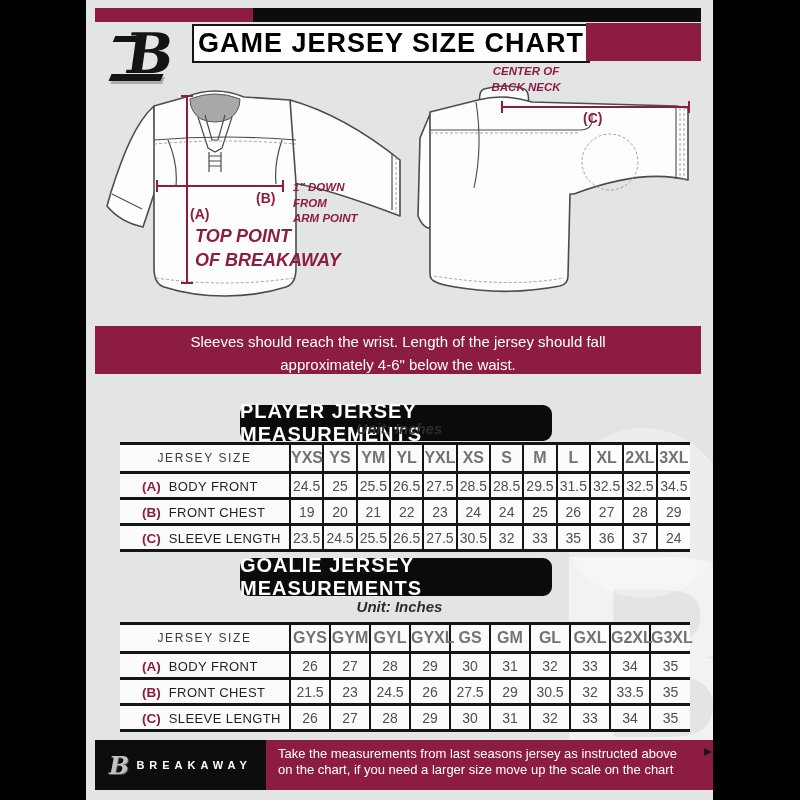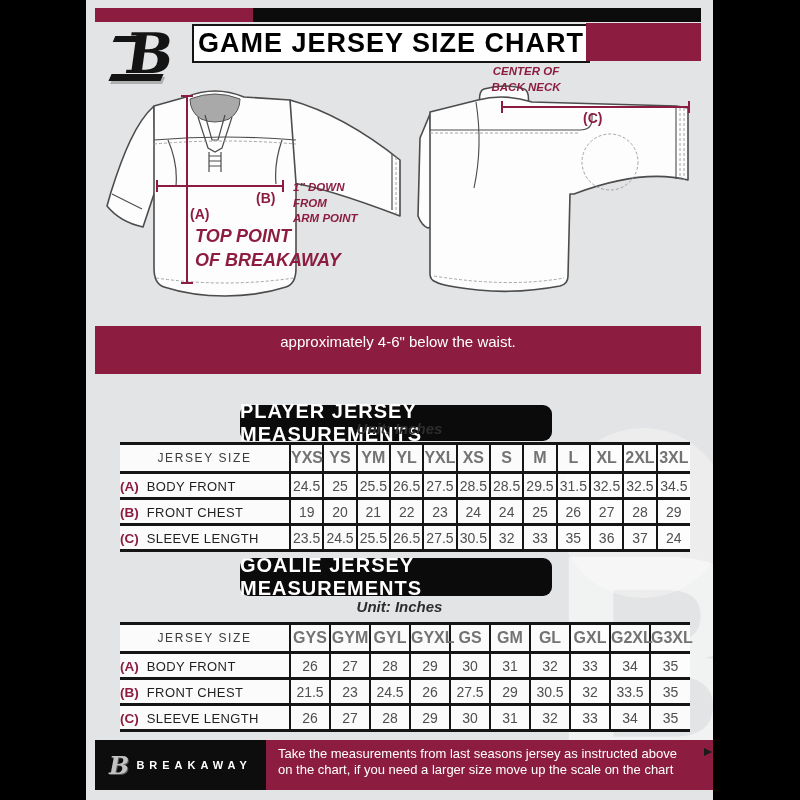--- a/index.html
+++ b/index.html
@@ -48,21 +48,21 @@
   table.size-table{position:absolute;left:34px;width:570px;border-collapse:collapse;table-layout:fixed;}
   .size-table th,.size-table td{border:0 solid #151515;border-top-width:3px;border-left-width:2px;
         background:rgba(255,255,255,.85);padding:0;text-align:center;vertical-align:middle;}
   .size-table tr>*:first-child{border-left-width:0;}
   .size-table tbody tr:last-child>*{border-bottom-width:3px;}
   .size-table thead th{height:26px;}
   .size-table tbody th,.size-table tbody td{height:23px;}
   .size-table .corner{font-size:12px;letter-spacing:1.6px;color:#3c3c3c;font-weight:normal;}
   .size-table .size-h{font-size:16px;font-weight:bold;color:#737373;}
   .size-table td{font-size:14px;color:#4f4f4f;}
-  .size-table .rowlabel{text-align:left;font-weight:normal;white-space:nowrap;margin-top:41px;}
+  .size-table .rowlabel{text-align:left;padding-left:22px;font-weight:normal;white-space:nowrap;margin-top:41px;}
   .size-table .key{color:#8c1d40;font-weight:bold;font-size:13.5px;margin-right:8px;}
   .size-table .lab{color:#1f1f1f;font-size:13px;letter-spacing:.4px;}
 
   
   .footer-black{left:9px;top:740px;width:171px;height:50px;background:#0d0d0d;
                 display:flex;align-items:center;justify-content:center;gap:7px;}
   .footer-black .fb{font-family:"DejaVu Serif","Liberation Serif",serif;font-weight:bold;font-style:italic;
                     font-size:24px;color:#c2c2c2;text-shadow:1px 1px 0 #555;}
   .footer-black .fname{color:#fff;font-weight:bold;font-size:11px;letter-spacing:5px;}
   .footer-maroon{left:180px;top:740px;width:521px;height:50px;background:#8c1d40;color:#fff;
@@ -155,20 +155,21 @@
     <div>FROM</div>
     <div>ARM POINT</div>
   </div>
   <div class="mnote" style="left:375px;top:64px;width:130px;text-align:center;">
     <div>CENTER OF</div>
     <div>BACK NECK</div>
   </div>
   <div class="mkey" style="left:497px;top:110px;">(C)</div>
 
   <div class="abs note-banner">
+    <div>Sleeves should reach the wrist. Length of the jersey should fall</div>
     <div>approximately 4-6" below the waist.</div>
   </div>
 
   <div class="abs section-banner banner-player">
     <span>PLAYER JERSEY MEASUREMENTS</span>
   </div>
   <div class="abs unit" style="top:420px;">Unit: Inches</div>
   <table class="size-table" style="top:442px;">
       <colgroup>
         <col style="width: 170px;">

